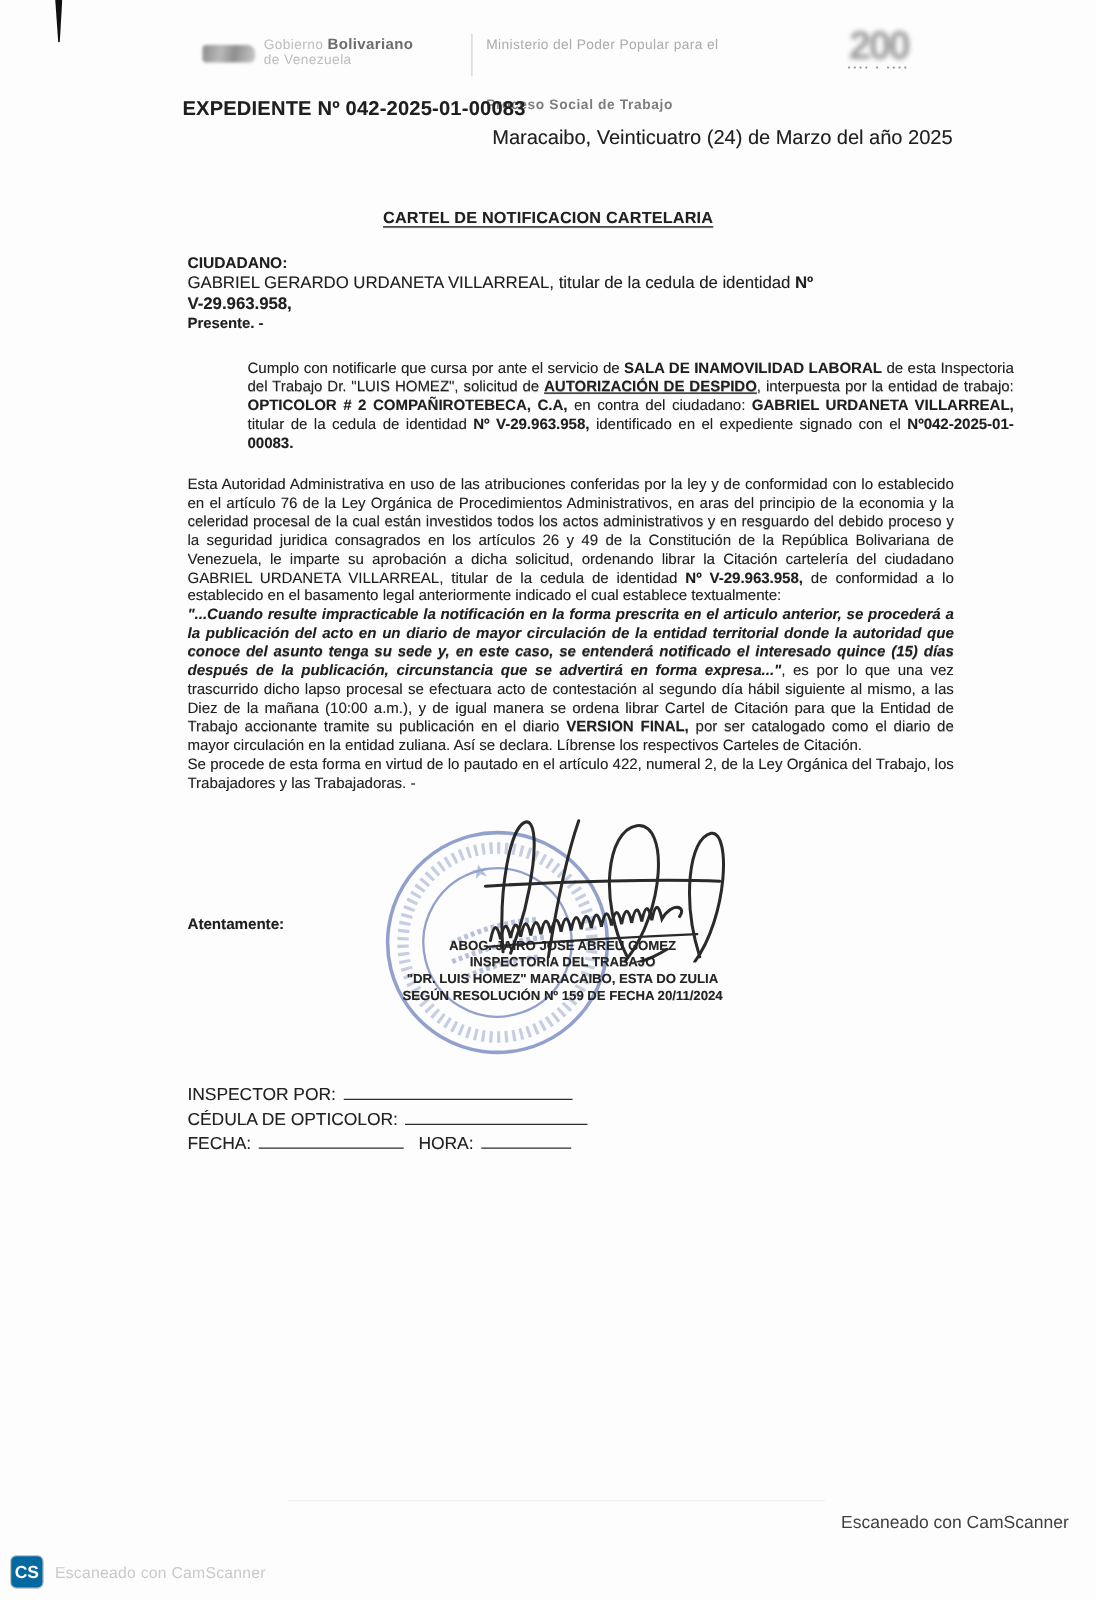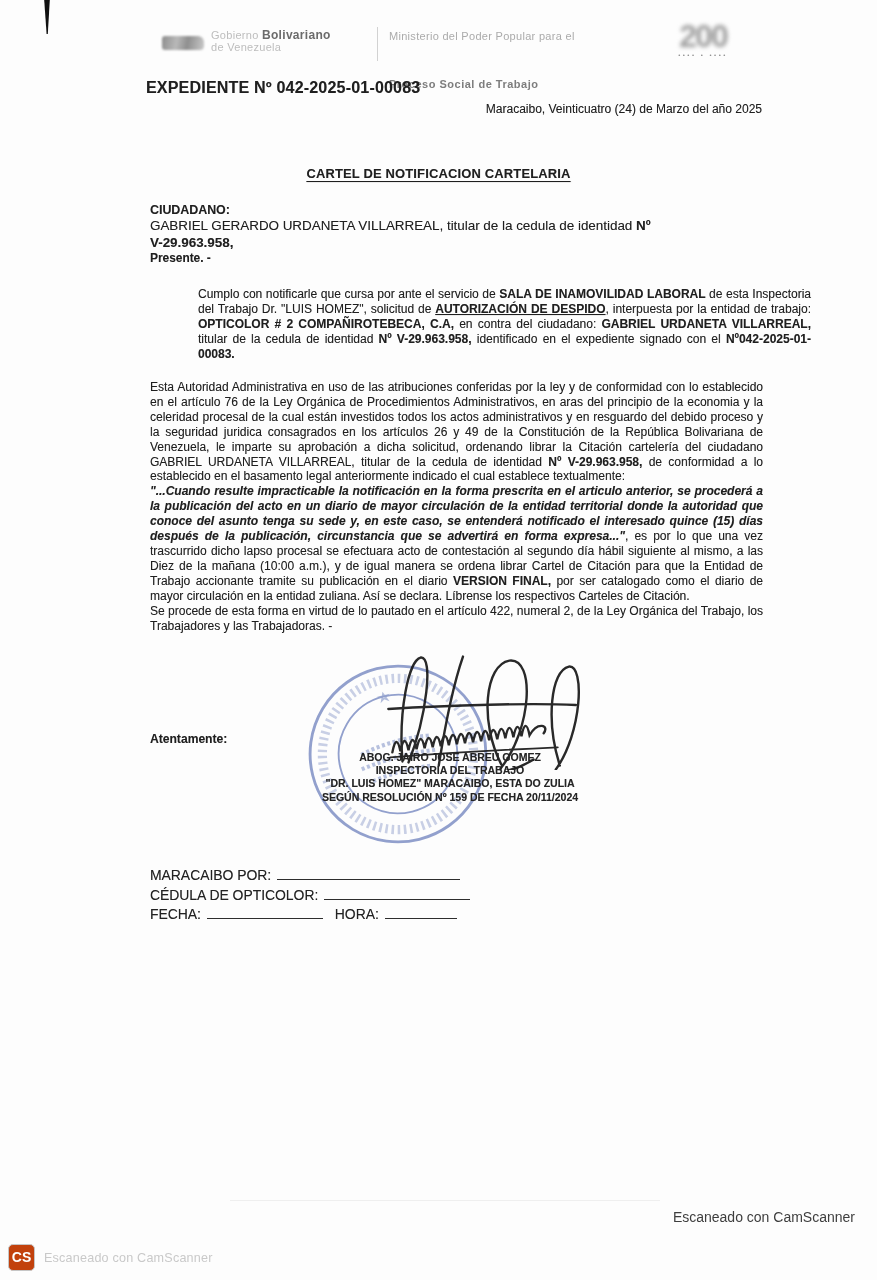--- a/index.html
+++ b/index.html
@@ -30,21 +30,21 @@
   .vdiv{left:377px;top:27px;width:1px;height:34px;background:#d2d2d2;}
   .ministry{left:389px;top:30px;font-size:11px;line-height:12.5px;filter:blur(0.35px);}
   .ministry .m1{color:#ababab;letter-spacing:0.3px;}
   .ministry .m2{color:#7d7d7d;font-weight:bold;letter-spacing:0.5px;margin-top:35px;}
   .logo200{left:653px;top:20px;width:100px;height:44px;text-align:center;}
   .logo200 .big{font-size:32px;font-weight:bold;color:#9d9d9d;letter-spacing:-2px;
     filter:blur(2px);line-height:32px;}
   .logo200 .dots{font-size:6px;color:#8f8f8f;letter-spacing:2.5px;filter:blur(0.6px);}
 
   .expediente{left:146px;top:79px;font-weight:bold;font-size:16px;letter-spacing:0.2px;}
-  .dateline{left:0;right:115px;top:102px;text-align:right;font-size:12px;}
+  .dateline{left:0;right:115px;top:102px;text-align:right;font-size:16px;}
 
   .title{left:0;top:166px;width:100%;text-align:center;font-weight:bold;font-size:12.9px;
     letter-spacing:0.2px;}
   .title span{text-decoration:underline;text-underline-offset:2.5px;}
 
   .addressee{left:150px;top:203px;width:622px;}
   .addr-label{font-weight:bold;font-size:12.4px;line-height:15px;}
   .addr-name{font-size:13.4px;line-height:16.5px;}
   .addr-ced{font-weight:bold;font-size:13.4px;line-height:16.5px;}
   .addr-present{font-weight:bold;font-size:11.9px;line-height:15px;}
@@ -65,21 +65,21 @@
   .fill-line{display:inline-block;border-bottom:1.7px solid #2d2d2d;height:0.85em;
     vertical-align:baseline;margin-left:6px;}
   .w1{width:183px;}.w2{width:146px;}.w3{width:116px;}.w4{width:72px;}
   .hora-label{margin-left:8px;text-align:right;}
 
   .faintline{left:230px;top:1200px;width:430px;height:1px;background:#efefef;}
 
   .footer-dark{left:0;right:22px;top:1209px;text-align:right;font-size:14px;color:#3e3e3e;}
 
   .cs-row{left:8px;top:1244px;display:flex;align-items:center;}
-  .cs-badge{width:27px;height:27px;background:#c2410c;border:1.5px solid #c6c6c6;
+  .cs-badge{width:27px;height:27px;background:#0369a1;border:1.5px solid #c6c6c6;
     border-radius:5px;color:#ffffff;font-weight:bold;font-size:14px;line-height:27px;
     text-align:center;box-sizing:border-box;line-height:24px;}
   .cs-text{margin-left:9px;font-size:12.6px;color:#c9c9c9;letter-spacing:0.2px;}
 </style>
 </head>
 <body>
 
 <div class="doc">
 
   <div class="abs artifact"></div>
@@ -154,21 +154,21 @@
 
   <div class="abs sigblock ink">
     <div>ABOG. JAIRO JOSE ABREU GOMEZ</div>
     <div>INSPECTORIA DEL TRABAJO</div>
     <div>"DR. LUIS HOMEZ" MARACAIBO, ESTA DO ZULIA</div>
     <div>SEGÚN RESOLUCIÓN Nº 159 DE FECHA 20/11/2024</div>
   </div>
 
   <div class="abs received ink">
     <div>
-      <span>MARACAIBO POR:</span><span class="fill-line w1"></span>
+      <span>INSPECTOR POR:</span><span class="fill-line w1"></span>
     </div>
     <div>
       <span>CÉDULA DE OPTICOLOR:</span><span class="fill-line w2"></span>
     </div>
     <div>
       <span>FECHA:</span><span class="fill-line w3"></span>
       <span class="hora-label">HORA:</span><span class="fill-line w4"></span>
     </div>
   </div>
 

